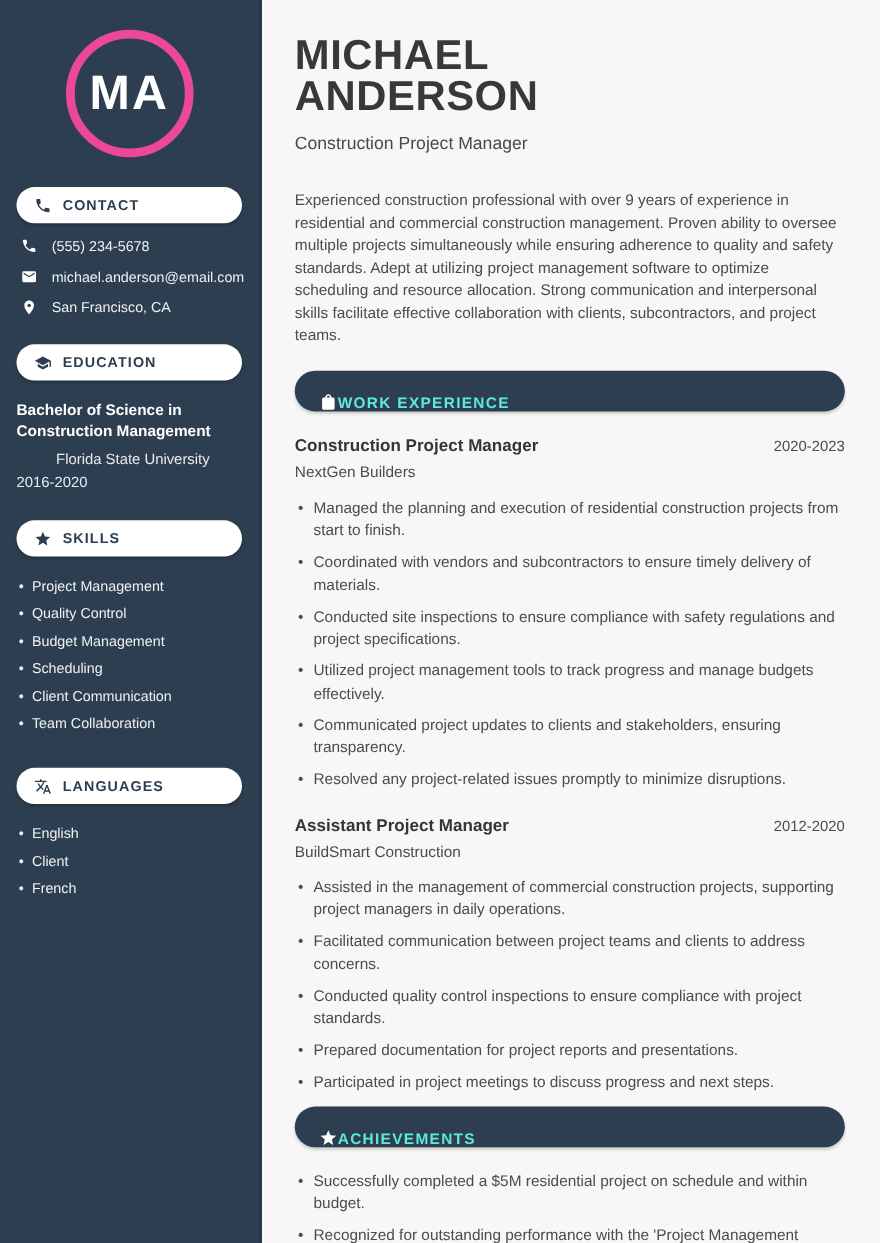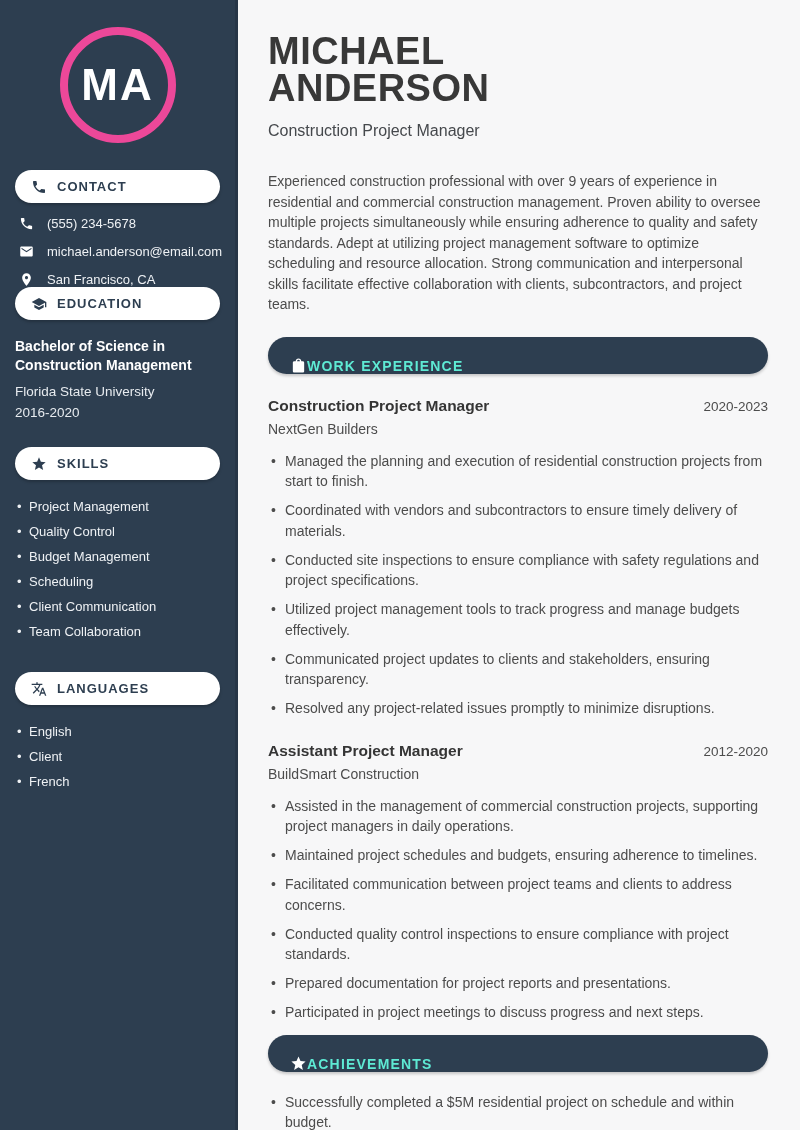--- a/index.html
+++ b/index.html
@@ -49,21 +49,21 @@
     align-items: center;
     gap: 10px;
     padding: 0 16px;
     font-size: 13px;
     font-weight: bold;
     letter-spacing: 1px;
     box-shadow: 0 2px 3px rgba(0,0,0,0.22);
   }
   .side-pill .icon svg { width: 16px; height: 16px; display: block; fill: #2d3e50; }
   .pill-contact   { margin-top: 27px; }
-  .pill-education { }
+  .pill-education { margin-top: 26px; }
   .pill-skills    { margin-top: 27px; }
   .pill-languages { margin-top: 28px; }
 
   .contact-list { margin-top: 8px; }
   .contact-row {
     display: flex;
     align-items: center;
     gap: 13px;
     margin-top: 13px;
     padding-left: 4px;
@@ -72,21 +72,21 @@
   }
   .contact-row .icon svg { width: 15px; height: 15px; display: block; fill: #ffffff; }
 
   .edu-degree {
     margin-top: 17px;
     font-size: 14px;
     font-weight: bold;
     color: #ffffff;
     line-height: 19px;
   }
-  .edu-school { margin-top: 9px; font-size: 13.5px; color: #e7ebef; }
+  .edu-school { margin-top: 9px; font-size: 13.5px; color: #e7ebef; margin-left: 36px; }
   .edu-years  { margin-top: 6px;  font-size: 13.5px; color: #e7ebef; }
 
   ul.side-list { margin-top: 14px; list-style: none; }
   ul.side-list li {
     position: relative;
     padding-left: 14px;
     font-size: 13px;
     color: #eef1f4;
     line-height: 25px;
   }
@@ -309,21 +309,20 @@
     <section>
       <div class="job-header">
         <span class="job-title">Assistant Project Manager</span>
         <span class="job-dates">2012-2020</span>
       </div>
       <div class="job-company">BuildSmart Construction</div>
       <ul class="bullets">
 
           <li>Assisted in the management of commercial construction projects, supporting project managers in daily operations.</li>
 
-          <li>Maintained project schedules and budgets, ensuring adherence to timelines.</li>
 
           <li>Facilitated communication between project teams and clients to address concerns.</li>
 
           <li>Conducted quality control inspections to ensure compliance with project standards.</li>
 
           <li>Prepared documentation for project reports and presentations.</li>
 
           <li>Participated in project meetings to discuss progress and next steps.</li>
         </ul>
     </section>

